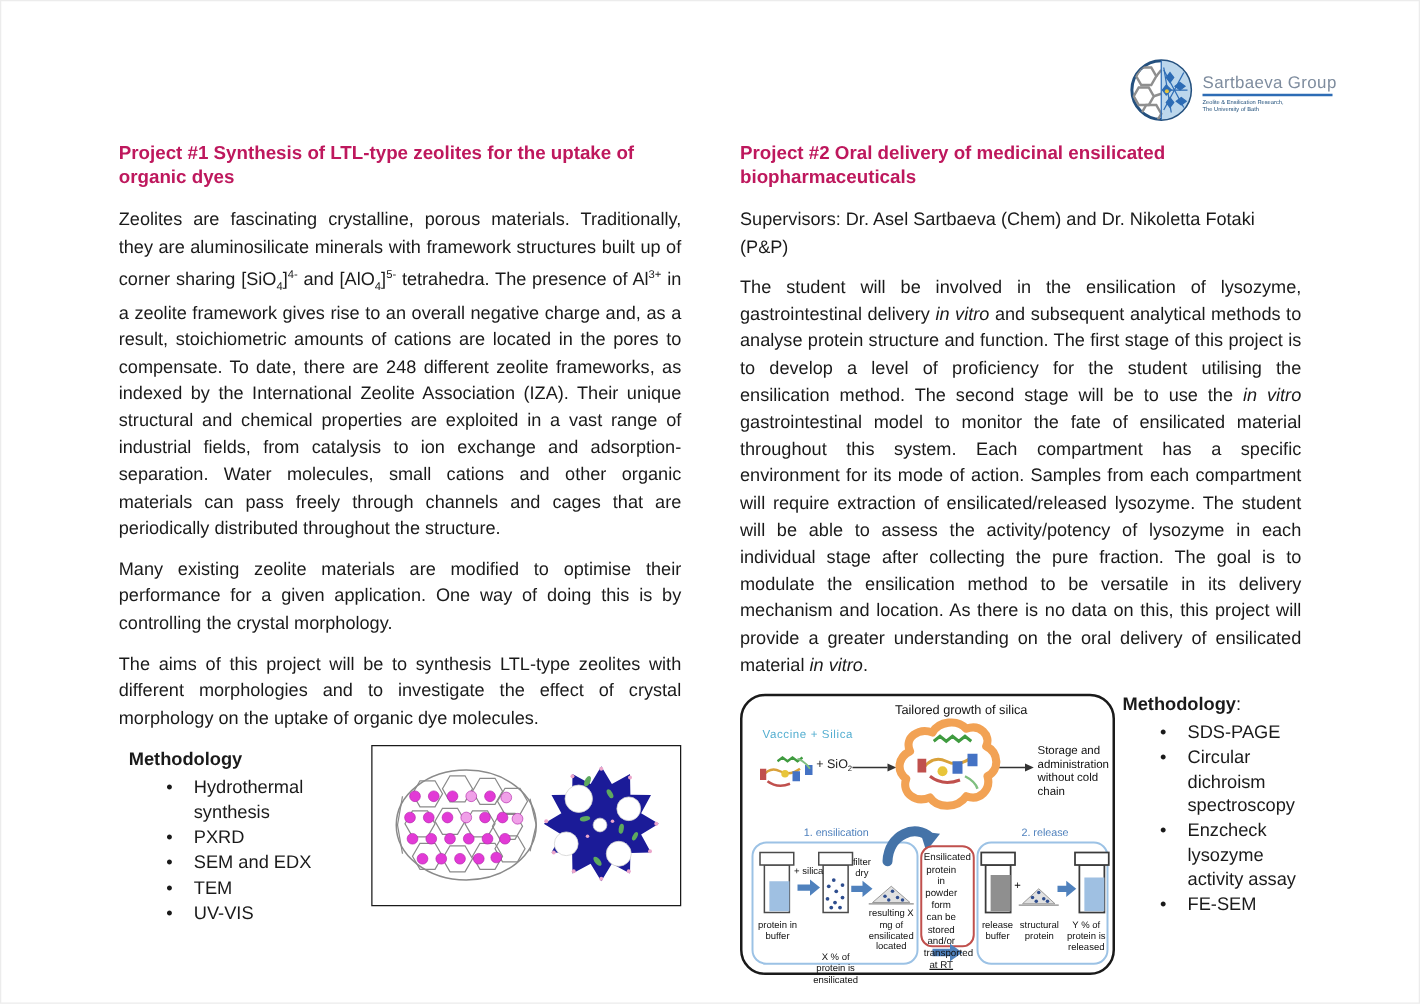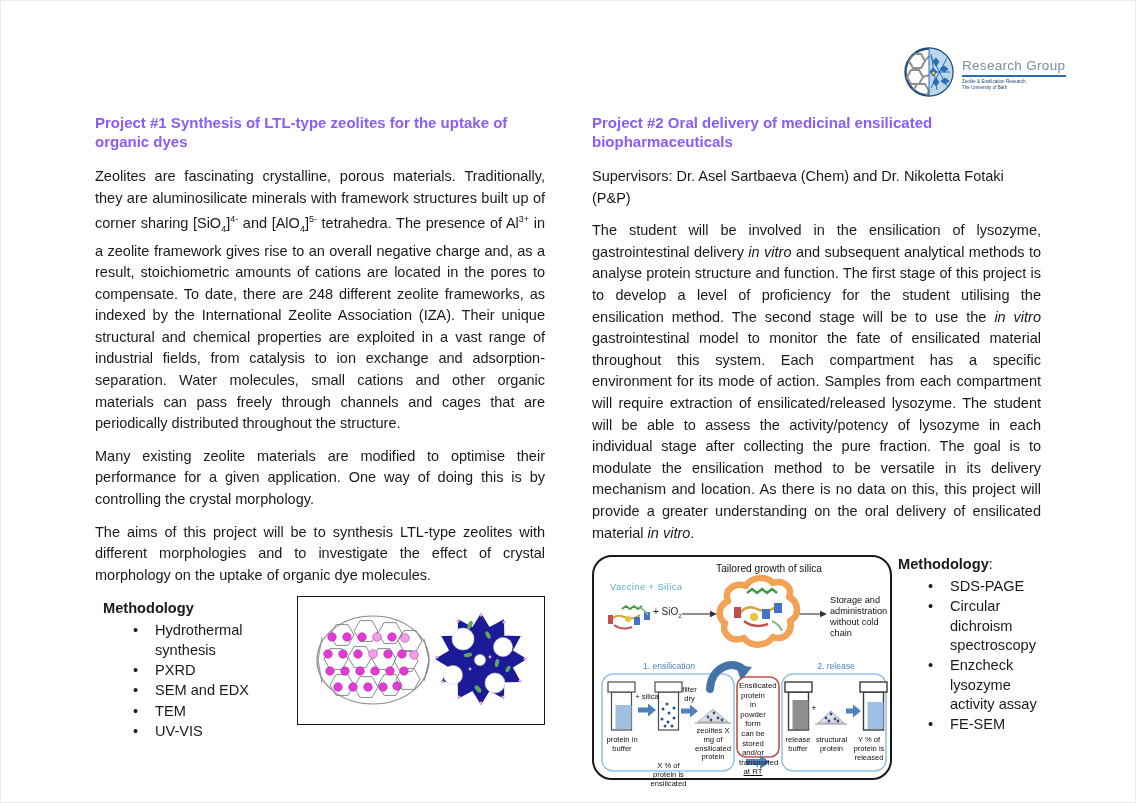--- a/index.html
+++ b/index.html
@@ -4,21 +4,21 @@
 <style>
   html,body{margin:0;padding:0;}
   body{
     width:1136px;height:803px;background:#ffffff;position:relative;
     font-family:"Liberation Sans",sans-serif;color:#1a1a1a;overflow:hidden;
     box-shadow:inset 0 0 0 1px #ececec;
   }
   .col{position:absolute;top:113px;}
   .col-left{left:95px;width:450px;}
   .col-right{left:592px;width:449px;}
-  .heading{font-size:15px;font-weight:bold;color:#8b5cf6;margin:0 0 15px 0;line-height:19px;}
+  .heading{font-size:15px;font-weight:bold;color:#be185d;margin:0 0 15px 0;line-height:19px;}
   .para{font-size:14.5px;line-height:21.6px;text-align:justify;margin:0 0 11px 0;}
   .supervisors{font-size:14.5px;line-height:21.6px;margin:0 0 11px 0;}
   sub{font-size:0.62em;}
   sup{font-size:0.62em;}
   
   .mblock{font-size:14.6px;}
   .mhead{font-weight:bold;line-height:19px;}
   .mhead .colon{font-weight:normal;}
   ul.mlist{list-style:none;margin:3px 0 0 30px;padding:0;}
   ul.mlist li{position:relative;padding-left:22px;line-height:19.3px;margin:0 0 1px 0;}
@@ -71,21 +71,21 @@
         <polygon points="10,8 18,8 22,15 18,22 10,22 6,15"></polygon>
         <polygon points="8,24 16,24 20,31 16,38 8,38 4,31"></polygon>
         <polygon points="14,38 22,38 26,45 22,52 14,52 10,45"></polygon>
         <line x1="22" y1="15" x2="26" y2="10"></line>
         <line x1="20" y1="31" x2="26" y2="29"></line>
       </g>
       <line x1="26" y1="2" x2="26" y2="50" stroke="#2d6cb5" stroke-width="1"></line>
     </g>
   </svg>
   <div class="logo-text">
-    <div class="logo-title">Research Group</div>
+    <div class="logo-title">Sartbaeva Group</div>
     <div class="logo-rule"></div>
     <div class="logo-sub">Zeolite &amp; Ensilication Research,</div>
     <div class="logo-sub">The University of Bath</div>
   </div>
 </div>
 
 <div class="col col-left">
   <div class="heading">Project #1 Synthesis of LTL-type zeolites for the uptake of organic dyes</div>
   <p class="para"><span>Zeolites are fascinating crystalline, porous materials. Traditionally, they are aluminosilicate minerals with framework structures built up of corner sharing [SiO</span><sub>4</sub><span>]</span><sup>4-</sup><span> and [AlO</span><sub>4</sub><span>]</span><sup>5-</sup><span> tetrahedra. The presence of Al</span><sup>3+</sup><span> in a zeolite framework gives rise to an overall negative charge and, as a result, stoichiometric amounts of cations are located in the pores to compensate. To date, there are 248 different zeolite frameworks, as indexed by the International Zeolite Association (IZA). Their unique structural and chemical properties are exploited in a vast range of industrial fields, from catalysis to ion exchange and adsorption-separation. Water molecules, small cations and other organic materials can pass freely through channels and cages that are periodically distributed throughout the structure.</span></p>
   <p class="para">Many existing zeolite materials are modified to optimise their performance for a given application. One way of doing this is by controlling the crystal morphology.</p>
@@ -318,21 +318,21 @@
 
       <div class="flabel flabel-blue" style="left:28px;top:105px;width:94px;">1. ensilication</div>
       <div class="flabel flabel-blue" style="left:212px;top:105px;width:60px;">2. release</div>
 
       <div class="flabel" style="left:40px;top:136px;width:26px;">+ silica</div>
       <div class="flabel" style="left:85px;top:129px;width:21px;">filter dry</div>
       <div class="flabel" style="left:215px;top:147px;width:10px;font-size:9px;">+</div>
 
       <div class="flabel" style="left:6px;top:179px;width:44px;">protein in buffer</div>
       <div class="flabel" style="left:53px;top:179px;width:43px;margin-top:26px;">X % of protein is ensilicated</div>
-      <div class="flabel" style="left:99px;top:170px;width:40px;">zeolites X mg of ensilicated protein</div>
+      <div class="flabel" style="left:99px;top:170px;width:40px;">resulting X mg of ensilicated located</div>
       <div class="flabel redbox-text" style="left:145px;top:124px;width:28px;"><span>Ensilicated protein in powder form can be stored and/or transported </span><span style="text-decoration: underline;">at RT</span></div>
       <div class="flabel" style="left:187px;top:179px;width:34px;">release buffer</div>
       <div class="flabel" style="left:219px;top:179px;width:37px;">structural protein</div>
       <div class="flabel" style="left:256px;top:179px;width:38px;">Y % of protein is released</div>
     </div>
 
     <div class="mblock" style="margin-left:306px;width:142px;">
       <div class="mhead"><span>Methodology</span><span class="colon">:</span></div>
       <ul class="mlist">
           <li>SDS-PAGE</li>

